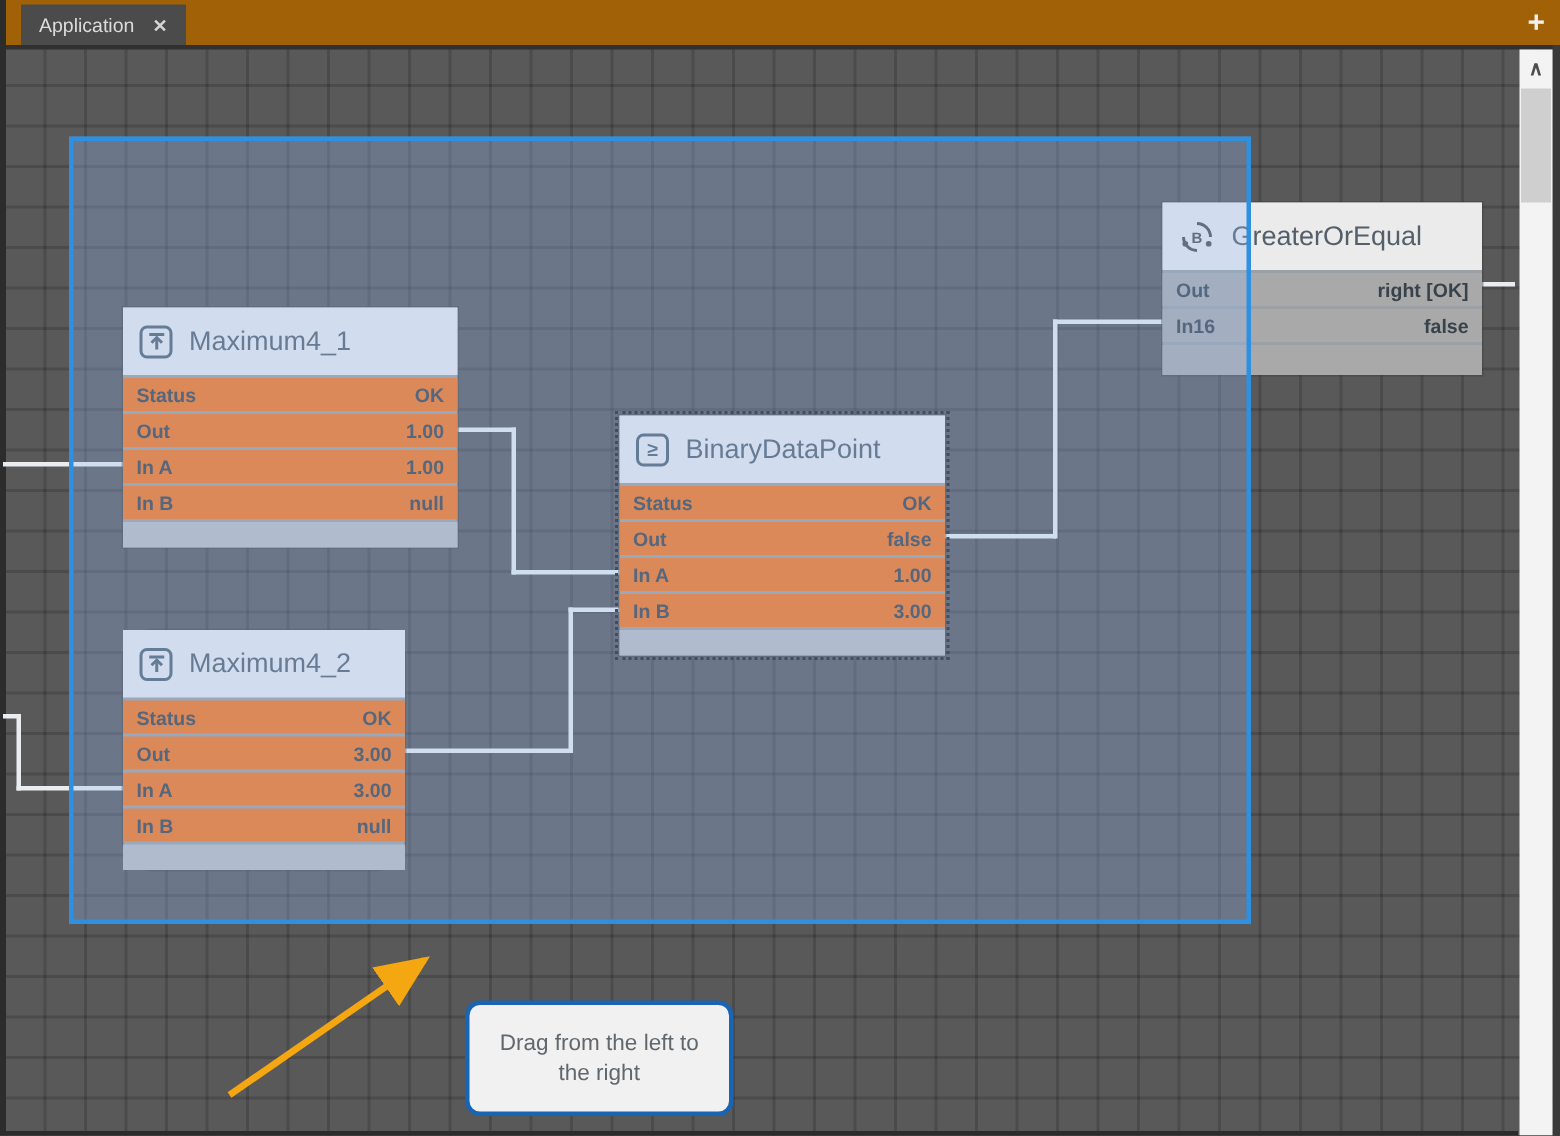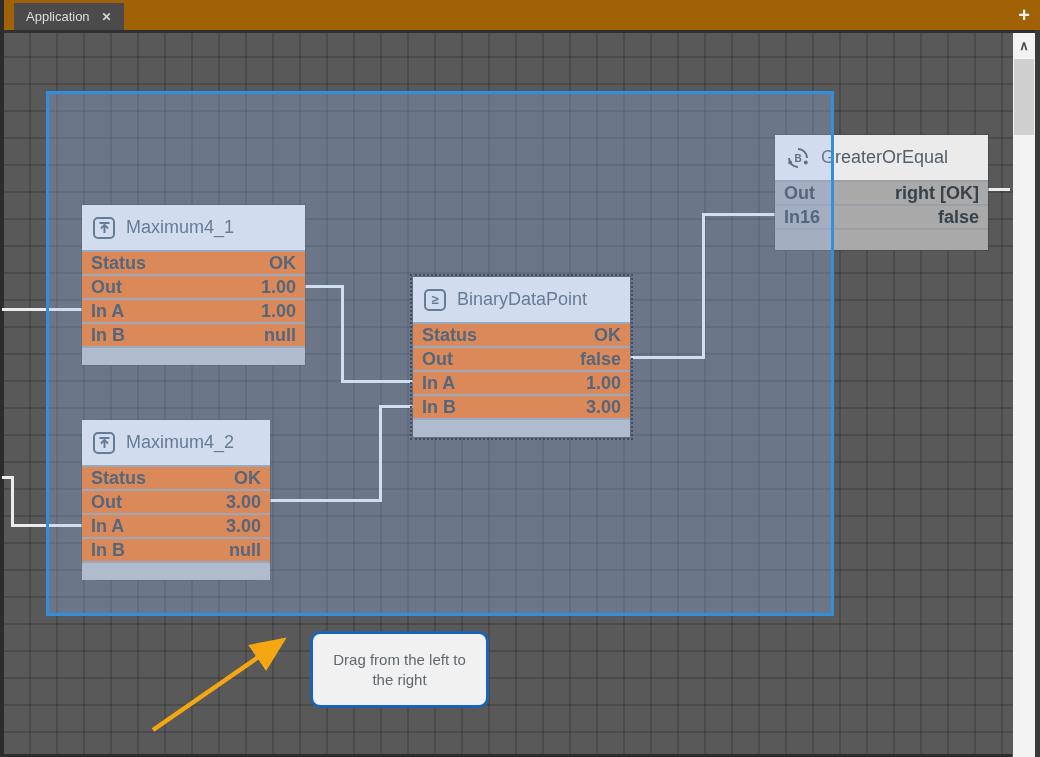--- a/index.html
+++ b/index.html
@@ -56,35 +56,35 @@
   #block-maximum4-2{left:82px;top:420px;width:188px;height:160px;border-radius:20px;}
   #block-greater-or-equal{left:413px;top:277px;width:217px;height:160px;
     outline:2px dotted #1f1f1f;outline-offset:1px;}
   #block-binary-data-point{left:775px;top:135px;width:213px;height:115px;}
   .block-header{height:45px;min-height:45px;background:#ebebeb;display:flex;
     align-items:center;gap:11px;padding:0 11px;}
   .block-title{font-size:18px;color:#535f6a;white-space:nowrap;}
   .block-row{height:22px;min-height:22px;margin-top:2px;background:#f97316;
     display:flex;align-items:center;justify-content:space-between;padding:0 9px;}
   #block-binary-data-point .block-row{background:#a9a9a9;}
-  .row-label,.row-value{font-size:18px;font-weight:bold;color:#38424b;}
+  .row-label,.row-value{font-size:13px;font-weight:bold;color:#38424b;}
   .block-footer{flex:1;margin-top:2px;background:#bcbcbc;}
   #block-binary-data-point .block-footer{background:#a9a9a9;}
 
   .icon-box{width:22px;height:22px;min-width:22px;border:2px solid #51616d;border-radius:5px;
     box-sizing:border-box;display:flex;align-items:center;justify-content:center;
     color:#51616d;font-weight:bold;font-size:13px;line-height:1;}
 
   
   #selection-rect{position:absolute;left:46px;top:91px;width:788px;height:525px;
     background:rgba(150,190,245,0.30);border:3px solid #2f8fe0;box-sizing:border-box;z-index:40;}
 
   
   #hint-arrow{position:absolute;left:145px;top:625px;z-index:50;}
-  #hint-tooltip{position:absolute;left:310px;top:631px;width:179px;height:77px;z-index:50;
+  #hint-tooltip{position:absolute;left:310px;top:667px;width:179px;height:77px;z-index:50;
     background:#f1f1f1;border:3px solid #1a64b4;border-radius:10px;box-sizing:border-box;
     display:flex;align-items:center;justify-content:center;text-align:center;
     color:#60676d;font-size:15px;line-height:1.3;padding:15px 14px;}
 </style>
 </head>
 <body>
 
 <div id="app">
 
   <div id="tab-bar">

